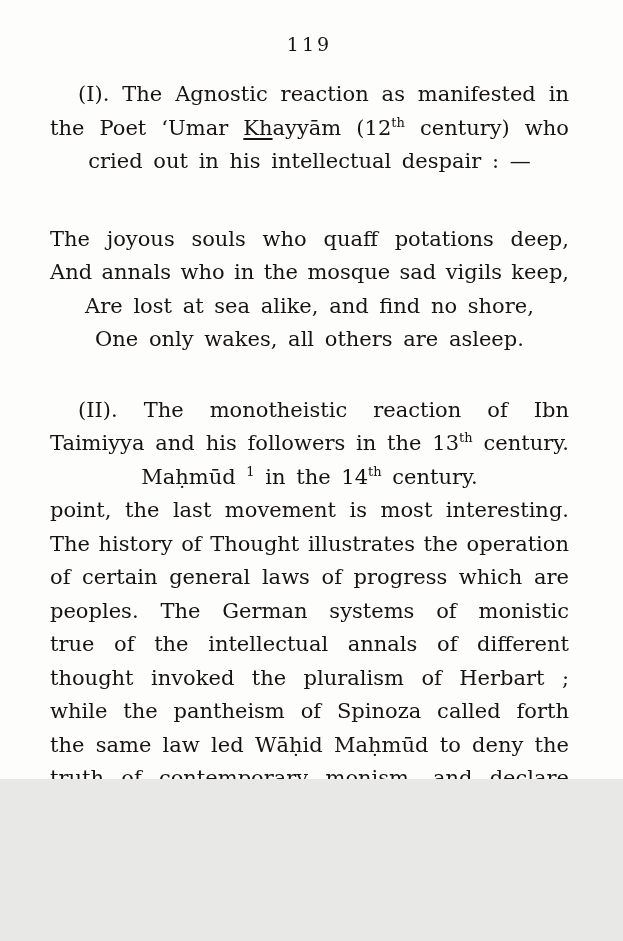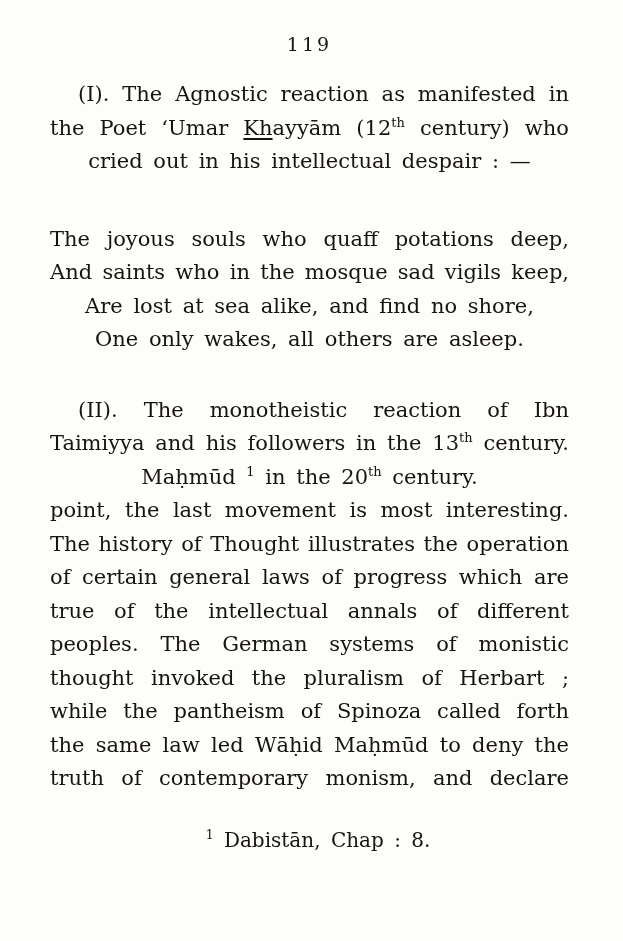--- a/index.html
+++ b/index.html
@@ -3,21 +3,21 @@
 <meta charset="utf-8">
 <style>
   html, body {
     margin: 0;
     padding: 0;
     background: #e8e8e6;
   }
   .page {
     position: relative;
     width: 623px;
-    height: 941px;
+    height: 779px;
     margin: 0 auto;
     background: #fdfdfb;
     color: #171310;
     font-family: "DejaVu Serif", "Liberation Serif", serif;
     font-size: 21px;
     line-height: 33.5px;
     box-sizing: border-box;
     padding: 32px 54px 0 50px;
     overflow: hidden;
   }
@@ -66,40 +66,40 @@
   <div class="page-number">119</div>
 
   <div class="block intro">
       <div class="line jfy indent"><span>(I). The Agnostic reaction as manifested in</span></div>
       <div class="line jfy"><span>the Poet ‘Umar </span><span class="u">Kh</span><span>ayyām (12</span><sup>th</sup><span> century) who</span></div>
       <div class="line nat"><span>cried out in his intellectual despair : —</span></div>
     </div>
 
   <div class="block poem">
       <div class="line jfy"><span>The joyous souls who quaff potations deep,</span></div>
-      <div class="line jfy"><span>And saints who in the mosque sad vigils keep,</span></div>
+      <div class="line jfy"><span>And annals who in the mosque sad vigils keep,</span></div>
       <div class="line nat"><span>Are lost at sea alike, and find no shore,</span></div>
       <div class="line nat"><span>One only wakes, all others are asleep.</span></div>
     </div>
 
   <div class="block section-2">
       <div class="line jfy indent"><span>(II). The monotheistic reaction of Ibn</span></div>
       <div class="line jfy"><span>Taimiyya and his followers in the 13</span><sup>th</sup><span> century.</span></div>
     </div>
 
   <div class="block section-3">
-      <div class="line nat"><span>Maḥmūd </span><sup>1</sup><span> in the 20</span><sup>th</sup><span> century.</span></div>
+      <div class="line nat"><span>Maḥmūd </span><sup>1</sup><span> in the 14</span><sup>th</sup><span> century.</span></div>
     </div>
 
   <div class="block body-para">
       <div class="line jfy"><span>point, the last movement is most interesting.</span></div>
       <div class="line jfy"><span>The history of Thought illustrates the operation</span></div>
       <div class="line jfy"><span>of certain general laws of progress which are</span></div>
+      <div class="line jfy"><span>peoples. The German systems of monistic</span></div>
       <div class="line jfy"><span>true of the intellectual annals of different</span></div>
-      <div class="line jfy"><span>peoples. The German systems of monistic</span></div>
       <div class="line jfy"><span>thought invoked the pluralism of Herbart ;</span></div>
       <div class="line jfy"><span>while the pantheism of Spinoza called forth</span></div>
       <div class="line jfy"><span>the same law led Wāḥid Maḥmūd to deny the</span></div>
       <div class="line jfy"><span>truth of contemporary monism, and declare</span></div>
     </div>
 
   <div class="block footnote">
       <div class="line nat"><sup>1</sup><span> Dabistān, Chap : 8.</span></div>
     </div>
 

